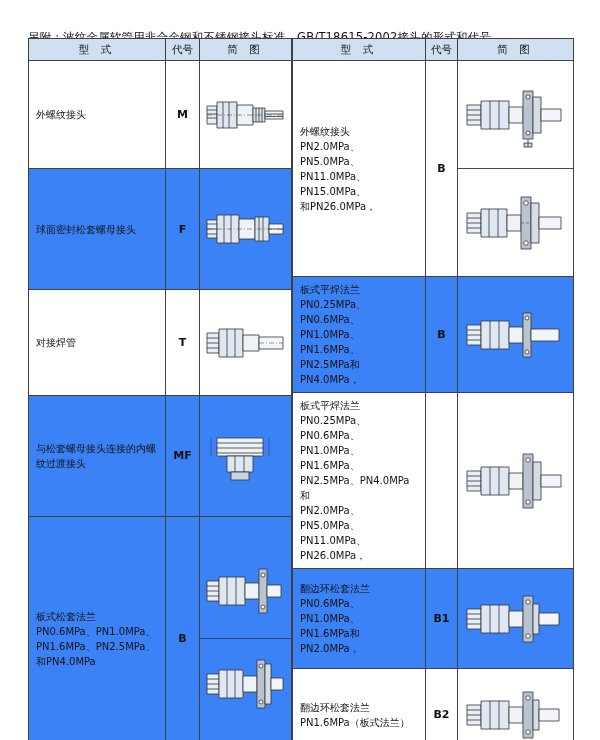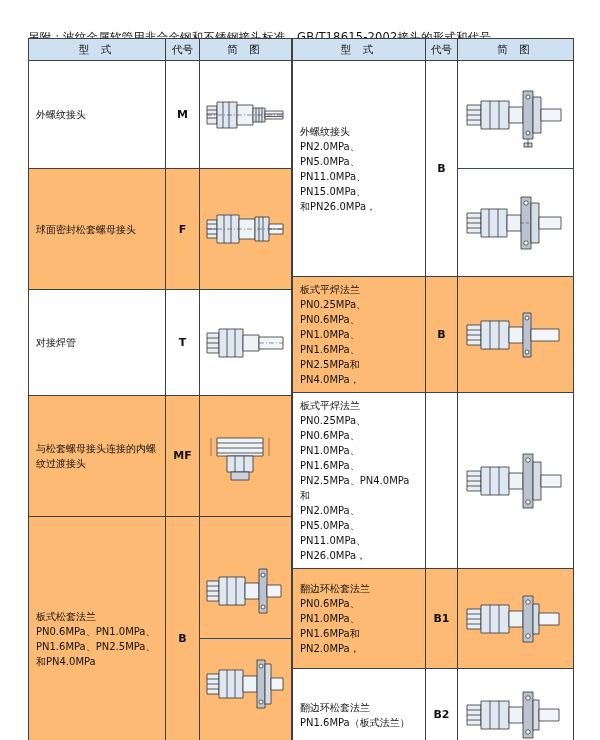--- a/index.html
+++ b/index.html
@@ -64,21 +64,21 @@
   }
   .c-code {
     text-align: center;
     font-size: 11px;
     font-weight: bold;
   }
   .c-fig {
     text-align: center;
     padding: 2px;
   }
-  .yellow { background: #fdba74; margin-left: 16px; }
+  .yellow { background: #3b82f6; margin-left: 16px; }
   .white  { background: #ffffff; }
 
   
   .tbl-left col.w1 { width: 137px; }
   .tbl-left col.w2 { width: 34px; }
   .tbl-left col.w3 { width: 92px; }
   .tbl-right col.w1 { width: 133px; }
   .tbl-right col.w2 { width: 32px; }
   .tbl-right col.w3 { width: 116px; }
 

